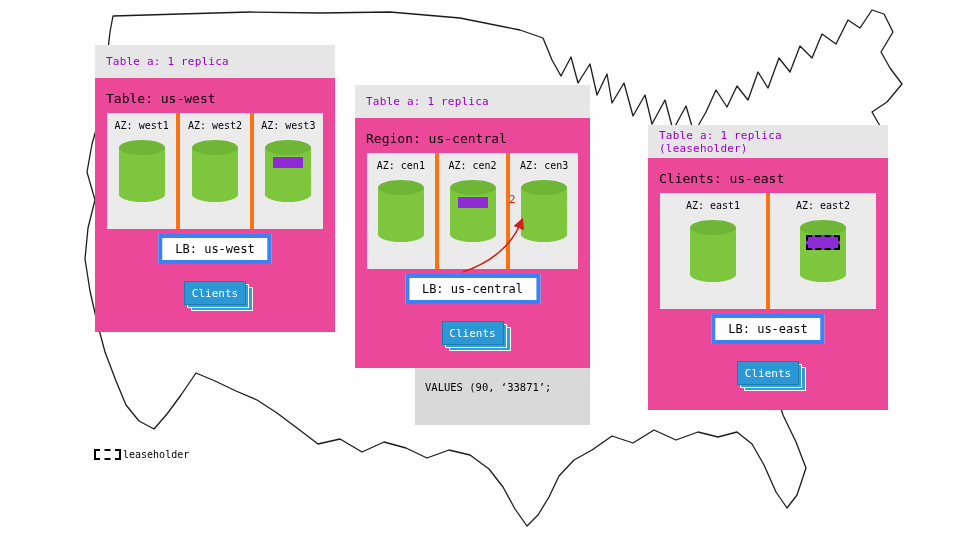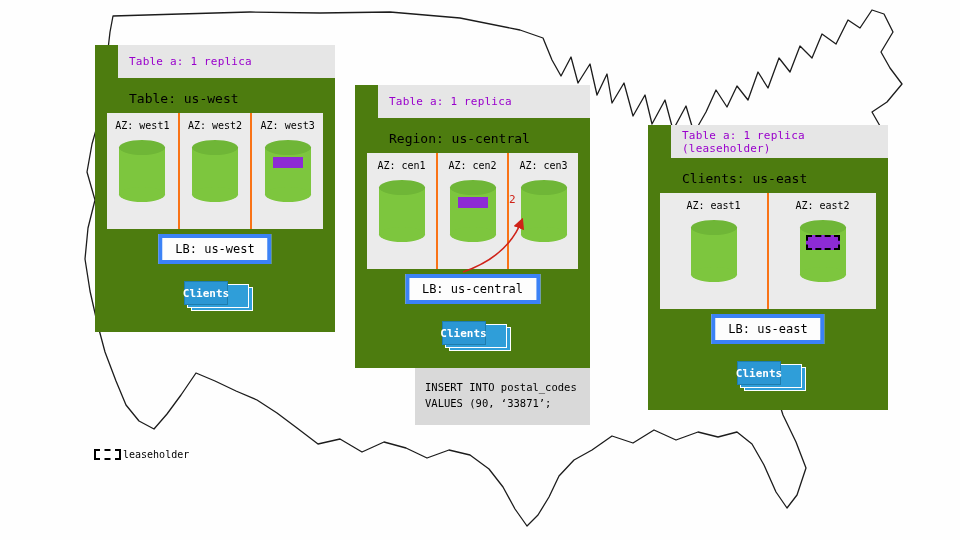--- a/index.html
+++ b/index.html
@@ -6,35 +6,35 @@
   html, body {
     width: 960px; height: 540px;
     background: #fefefe;
     font-family: "DejaVu Sans Mono", monospace;
     position: relative; overflow: hidden;
   }
   svg.overlay { position: absolute; left: 0; top: 0; pointer-events: none; }
   #map-layer { z-index: 0; }
   #arrow-layer { z-index: 5; }
 
-  .panel { position: absolute; background: #4d7c0f; z-index: 2; padding-left: 23px; }
+  .panel { position: absolute; background: #ec4899; z-index: 2; }
   .panel-header {
     height: 33px; background: #e6e6e6;
     display: flex; align-items: center; padding: 0 11px;
     font-size: 11px; color: #9900cc; letter-spacing: 0.2px;
   }
   .region-title { padding: 13px 11px 10px; font-size: 13px; color: #000; }
 
   .az-box {
     position: absolute; left: 12px; right: 12px; top: 68px; height: 116px;
     background: #ebebeb; display: flex;
   }
   .az-col {
     flex: 1; display: flex; flex-direction: column; align-items: center;
-    padding-top: 7px; border-right: 2px solid #f97316;
+    padding-top: 7px; border-right: 4px solid #f97316;
   }
   .az-col:last-child { border-right: 0; }
   .az-label { font-size: 10px; color: #000; white-space: nowrap; }
 
   .cylinder { position: relative; width: 46px; height: 62px; margin-top: 9px; }
   .cyl-top  { position: absolute; top: 0; left: 0; width: 100%; height: 15px; border-radius: 50%; background: #6fb637; z-index: 1; }
   .cyl-body { position: absolute; top: 7px; left: 0; width: 100%; height: 48px; background: #7dc63e; }
   .cyl-bot  { position: absolute; bottom: 0; left: 0; width: 100%; height: 15px; border-radius: 50%; background: #7dc63e; }
 
   .replica-marker {
@@ -50,23 +50,23 @@
     position: absolute; top: 189px; left: 50%; transform: translateX(-50%);
     background: #fdfdfd; border: 4px solid #3b82f6;
     font-size: 12px; padding: 4px 13px; white-space: nowrap; z-index: 2;
   }
 
   .clients { position: absolute; top: 236px; left: 50%; transform: translateX(-50%); width: 62px; height: 24px; }
   .clients .layer { position: absolute; width: 62px; height: 24px; background: #2f9ed9; border: 1px solid #fff; }
   .clients .layer.l2 { left: 7px; top: 6px; }
   .clients .layer.l1 { left: 3px; top: 3px; }
   .clients .btn {
-    position: absolute; left: 0; top: 0; width: 44px; height: 24px;
+    position: absolute; left: 0; top: 0; width: 62px; height: 24px;
     background: #2b97d4; border: 1px solid #1f7dae; color: #fff;
-    font-size: 11px; display: flex; align-items: center; justify-content: center; font-weight: bold;
+    font-size: 11px; display: flex; align-items: center; justify-content: center;
   }
 
   #panel-west    { left:  95px; top:  45px; width: 240px; height: 287px; }
   #panel-central { left: 355px; top:  85px; width: 235px; height: 283px; }
   #panel-east    { left: 610px; top: 125px; width: 240px; height: 285px; margin-left: 38px; }
 
   .sql-box {
     position: absolute; left: 415px; top: 368px; width: 175px; height: 57px;
     background: #d9d9d9; z-index: 2; padding: 11px 10px;
     font-size: 10.5px; line-height: 1.55; color: #000;
@@ -176,21 +176,20 @@
   </div>
   <div class="lb-box">LB: us-central</div>
   <div class="clients">
     <div class="layer l2"></div>
     <div class="layer l1"></div>
     <div class="btn">Clients</div>
   </div>
 </section>
 
 <div class="sql-box">
-  <div>INSERT INTO postal_codes</div>
   <div>VALUES (90, ‘33871’;</div>
 </div>
 
 <svg id="arrow-layer" class="overlay" width="960" height="540" viewBox="0 0 960 540">
   <defs>
     <marker id="arrowhead" markerWidth="7" markerHeight="7" refX="5.5" refY="3.5" orient="auto">
       <path d="M0,0 L7,3.5 L0,7 Z" fill="#cf2218"></path>
     </marker>
   </defs>
   <path d="M463,272 C492,262 512,246 522,220" fill="none" stroke="#cf2218" stroke-width="1.6" marker-end="url(#arrowhead)"></path>

